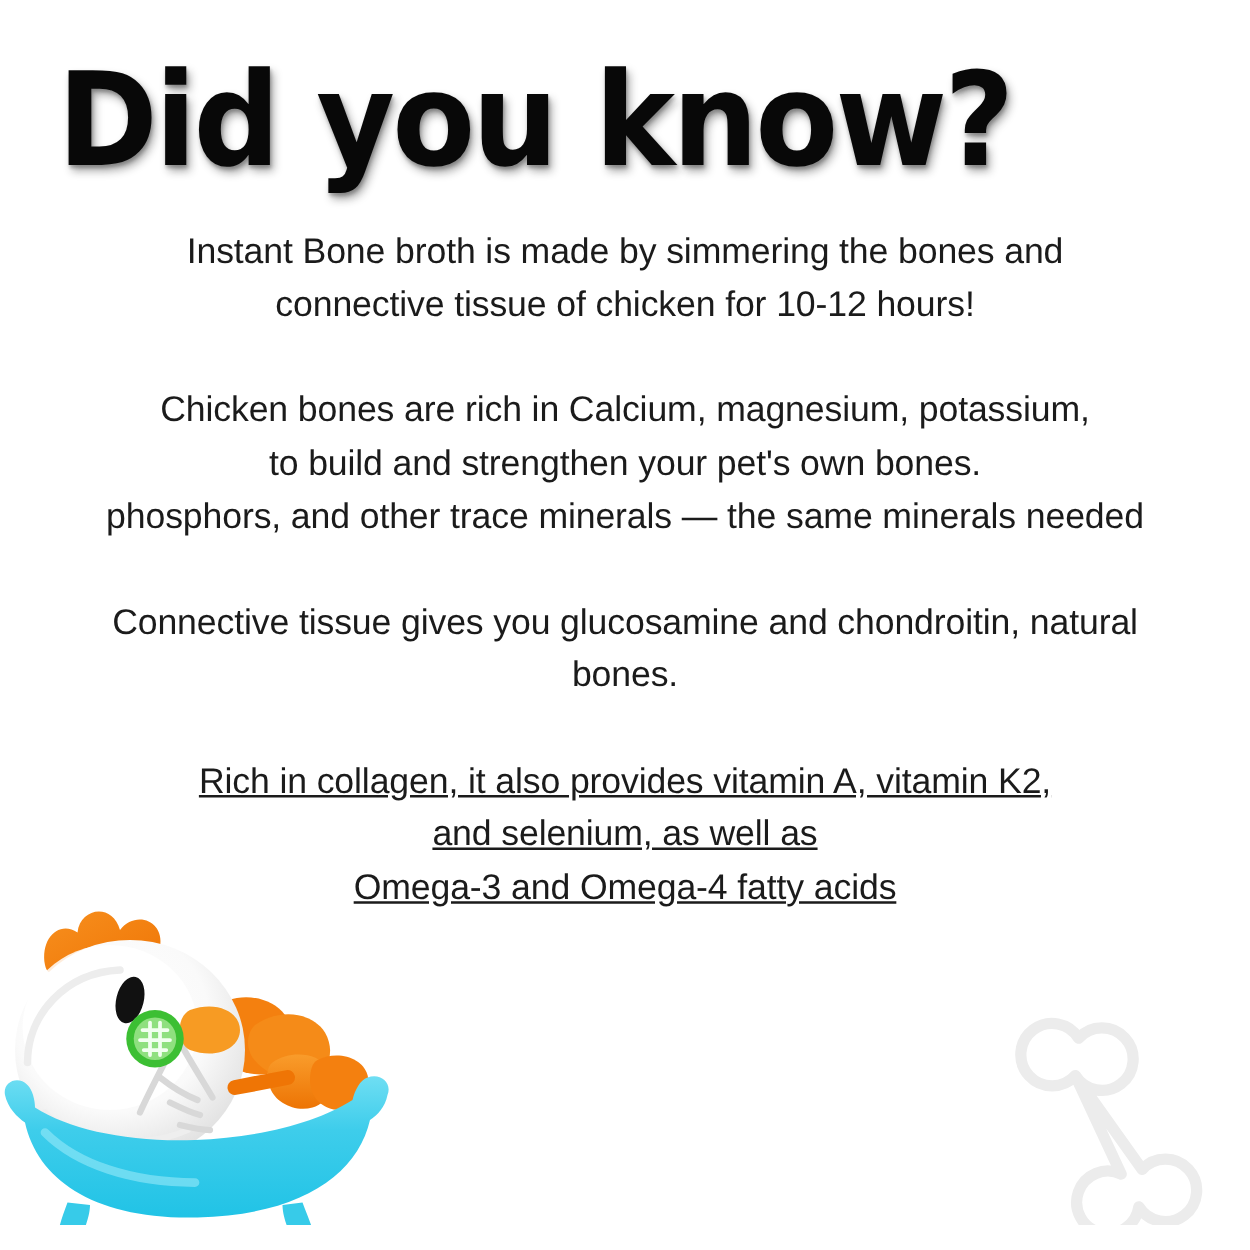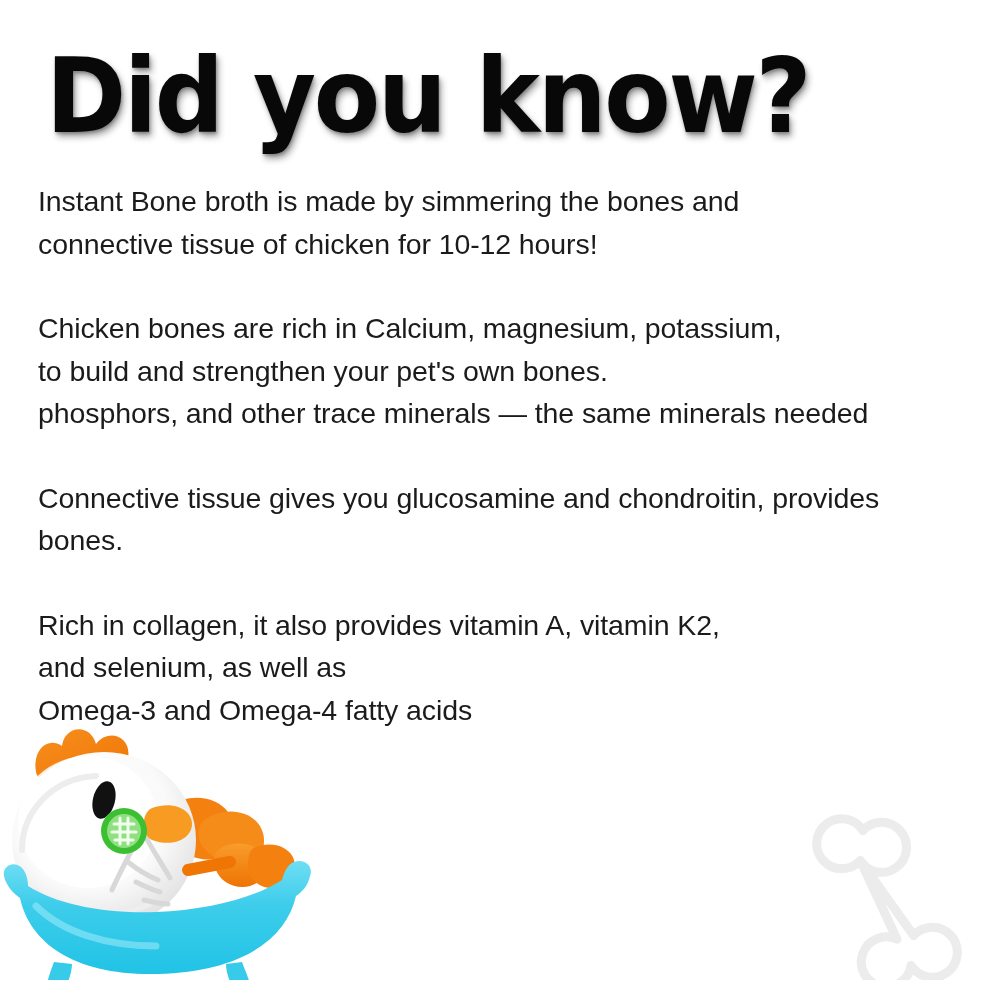--- a/index.html
+++ b/index.html
@@ -66,23 +66,23 @@
     text-align: center;
     color: #1b1b1b;
     font-family: "Liberation Sans", sans-serif;
     font-size: 28.5px;
     line-height: 42.5px;
     font-weight: 400;
     letter-spacing: -0.1px;
   }
   .para {
     margin: 0 0 42px 0;
-    text-align: left;
-  }
-  .para:last-child { margin-bottom: 0; }
+    text-align: center;
+  }
+  .para:last-child { margin-bottom: 0; text-decoration: underline; }
   .para .ln { display: block; }
 
   
   .chicken-scene {
     position: absolute;
     left: -8px;
     top: 700px;
     width: 330px;
     height: 300px;
     z-index: 4;
@@ -118,21 +118,21 @@
       <span class="ln">connective tissue of chicken for 10-12 hours!</span>
     </p>
 
     <p class="para">
       <span class="ln">Chicken bones are rich in Calcium, magnesium, potassium,</span>
       <span class="ln">to build and strengthen your pet's own bones.</span>
       <span class="ln">phosphors, and other trace minerals — the same minerals needed</span>
     </p>
 
     <p class="para">
-      <span class="ln">Connective tissue gives you glucosamine and chondroitin, provides</span>
+      <span class="ln">Connective tissue gives you glucosamine and chondroitin, natural</span>
       <span class="ln">bones.</span>
     </p>
 
     <p class="para">
       <span class="ln">Rich in collagen, it also provides vitamin A, vitamin K2,</span>
       <span class="ln">and selenium, as well as</span>
       <span class="ln">Omega-3 and Omega-4 fatty acids</span>
     </p>
 
   </div>

